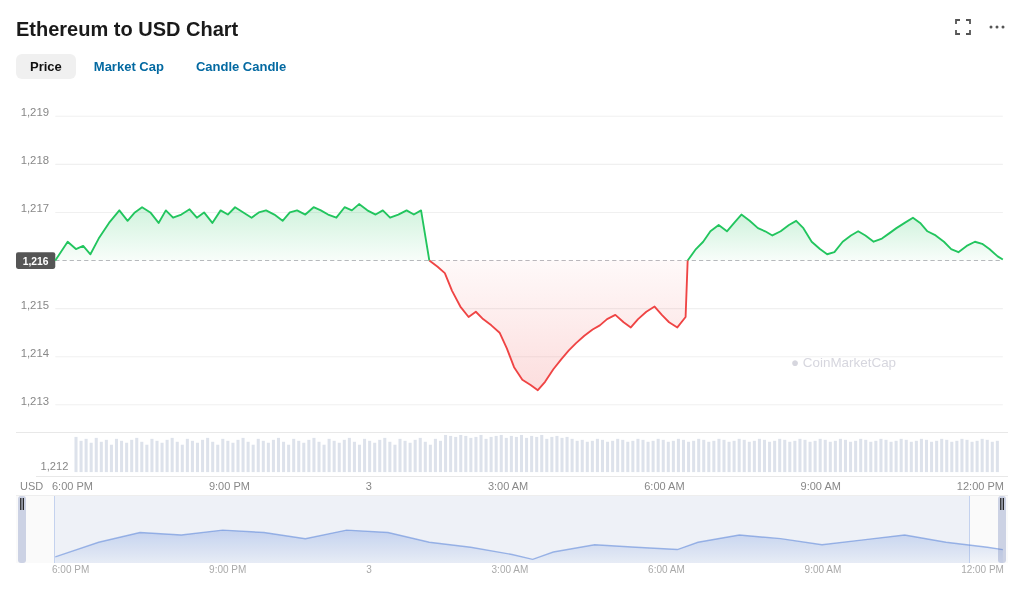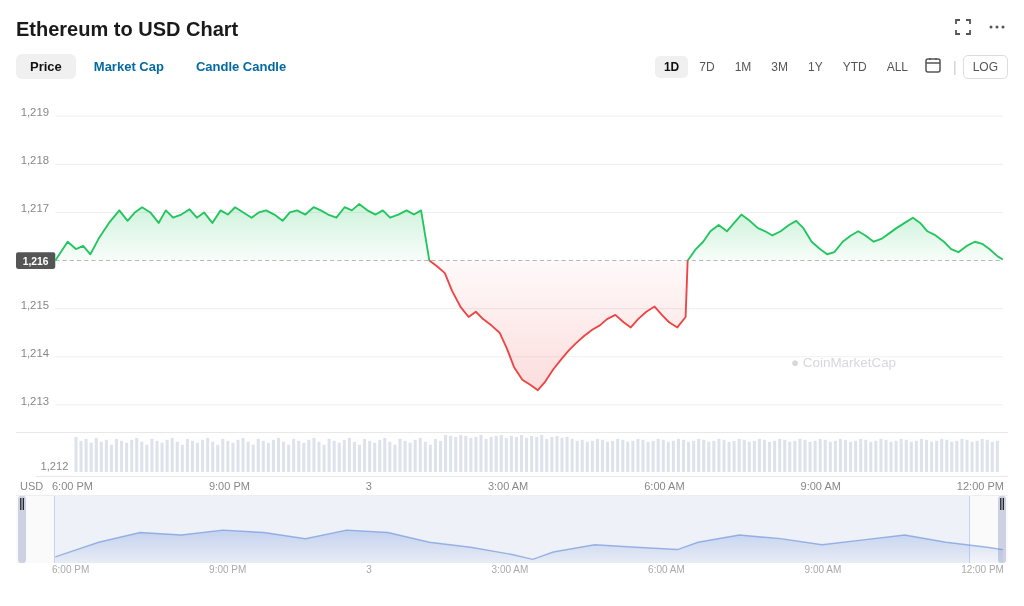--- a/index.html
+++ b/index.html
@@ -198,37 +198,20 @@
         </svg>
       </span>
     </div>
   </div>
 
   <div class="tabs-and-controls">
     <div class="tab-group">
       <button class="tab active">Price</button>
       <button class="tab">Market Cap</button>
       <button class="tab">Candle Candle</button>
-    </div>
-    <div class="time-controls">
-      <button class="time-btn active">1D</button>
-      <button class="time-btn">7D</button>
-      <button class="time-btn">1M</button>
-      <button class="time-btn">3M</button>
-      <button class="time-btn">1Y</button>
-      <button class="time-btn">YTD</button>
-      <button class="time-btn">ALL</button>
-      <span class="icon-btn" style="margin:0 4px;">
-        <svg width="16" height="16" viewBox="0 0 16 16" fill="none" stroke="#555" stroke-width="1.5">
-          <rect x="1" y="2" width="14" height="13" rx="2"></rect>
-          <path d="M5 1v2M11 1v2M1 6h14"></path>
-        </svg>
-      </span>
-      <span class="time-divider">|</span>
-      <button class="log-btn">LOG</button>
     </div>
   </div>
 
   <div class="chart-area">
     <div class="main-chart">
       <svg class="main-svg" viewBox="0 0 960 330" preserveAspectRatio="none">
         <defs>
           <linearGradient id="greenGrad" x1="0" y1="0" x2="0" y2="1">
             <stop offset="0%" stop-color="rgba(34,197,94,0.22)"></stop>
             <stop offset="100%" stop-color="rgba(34,197,94,0.03)"></stop>

